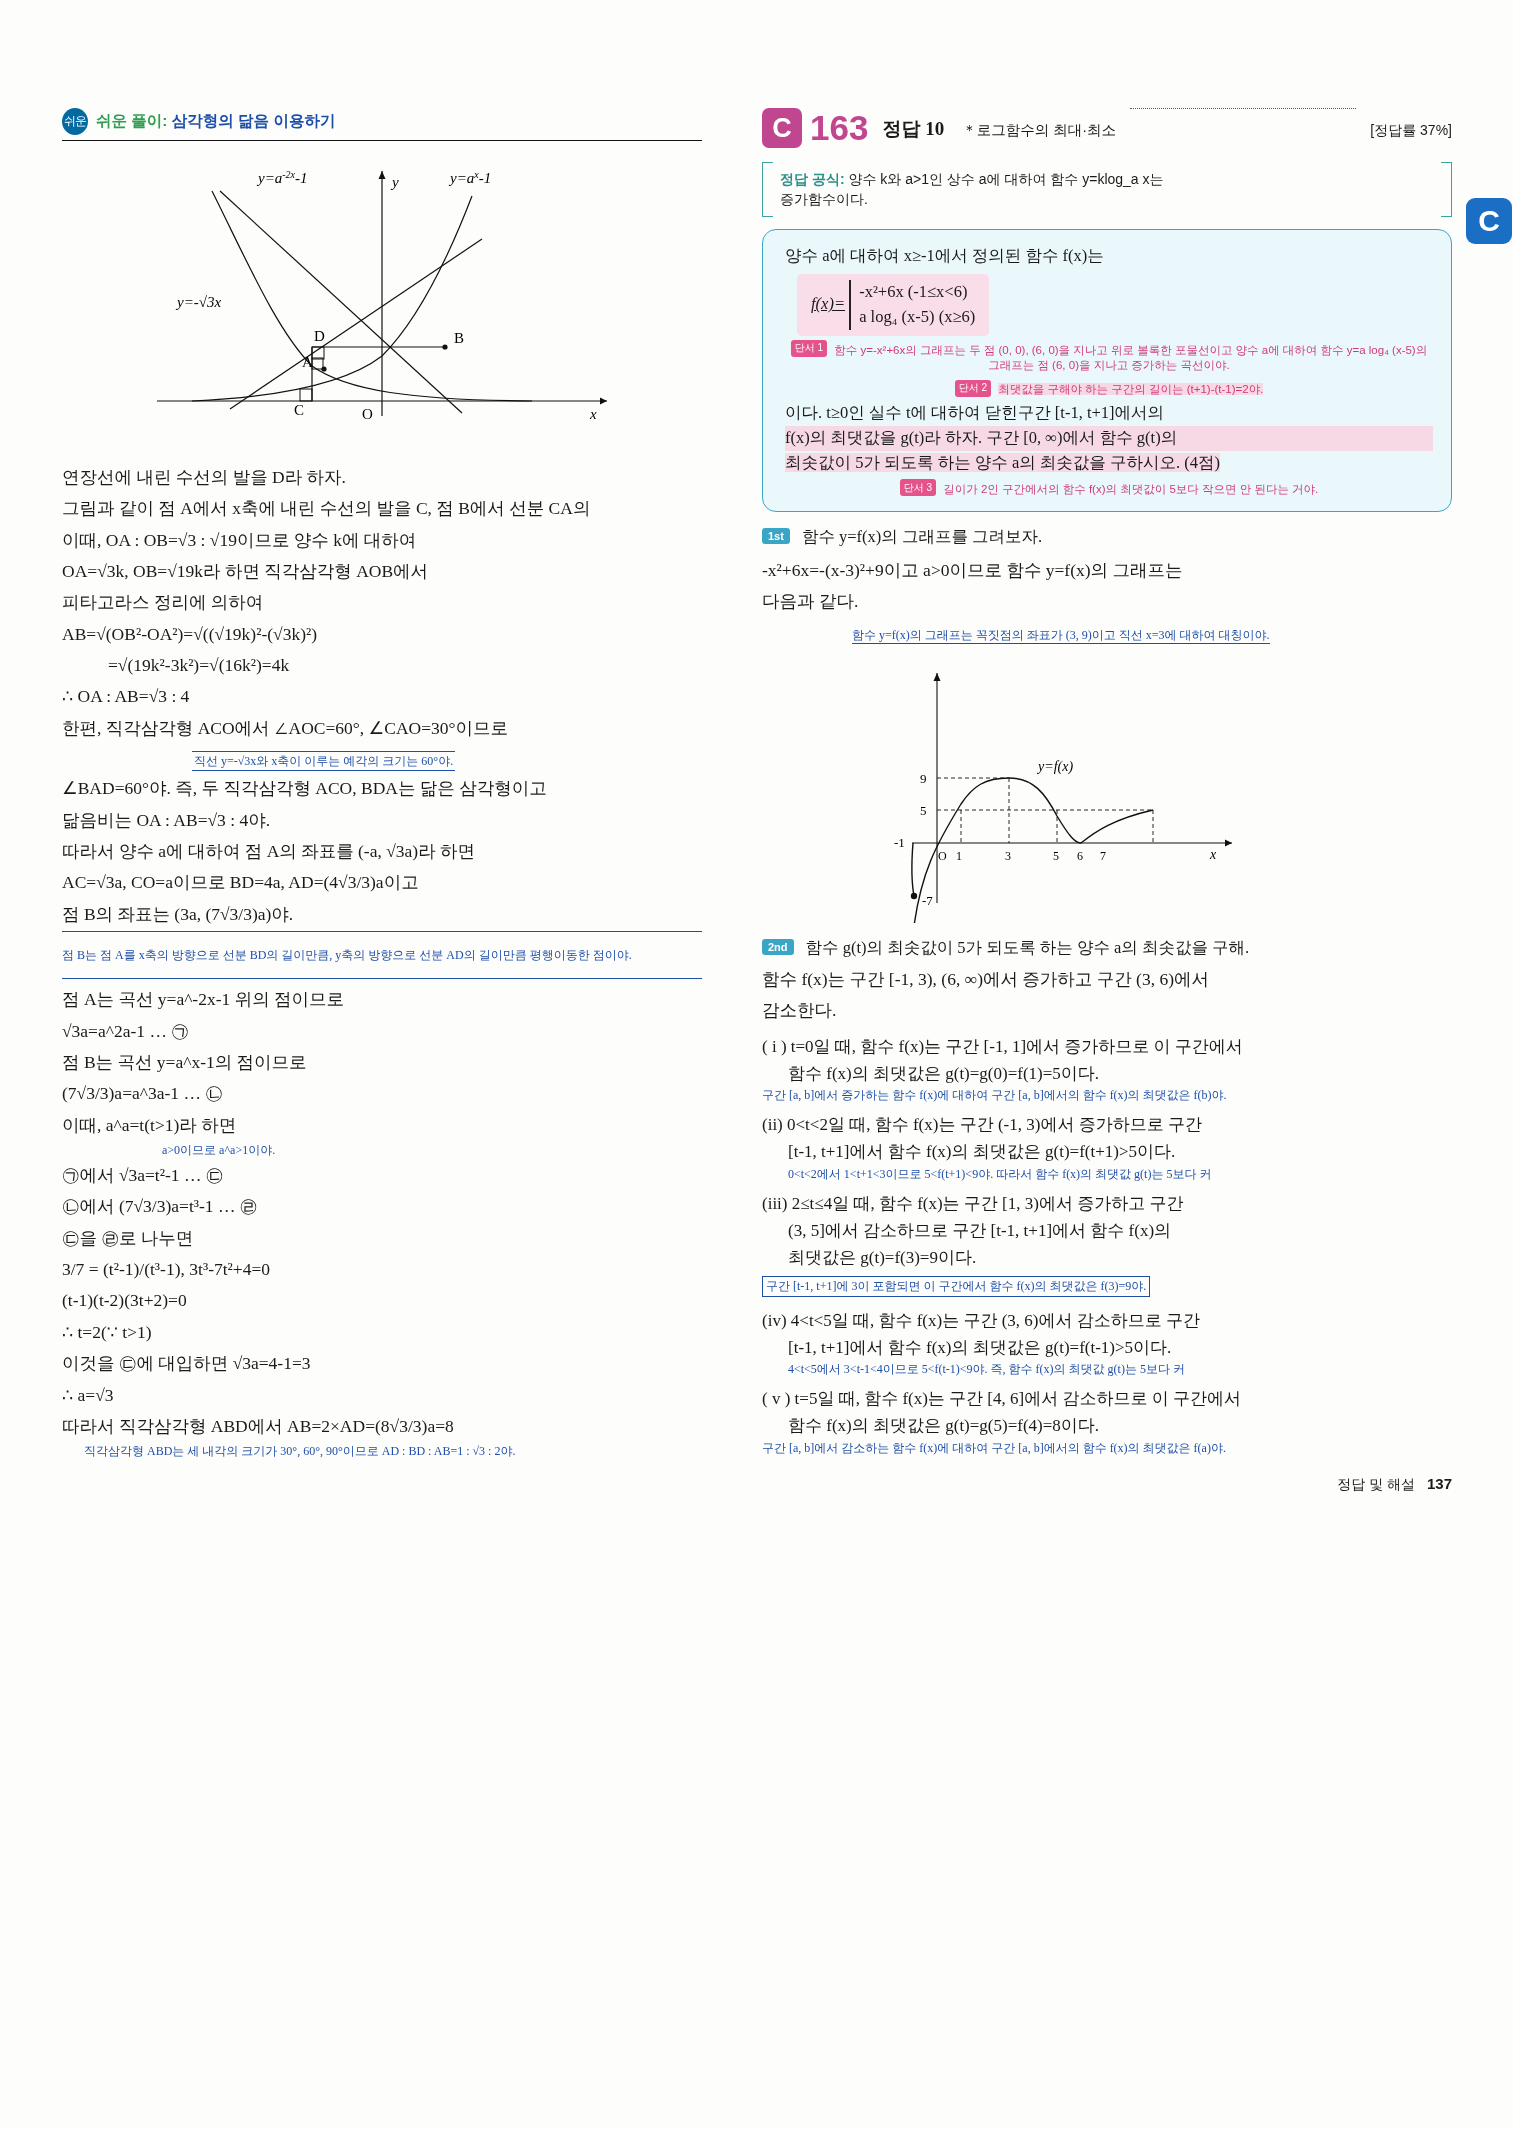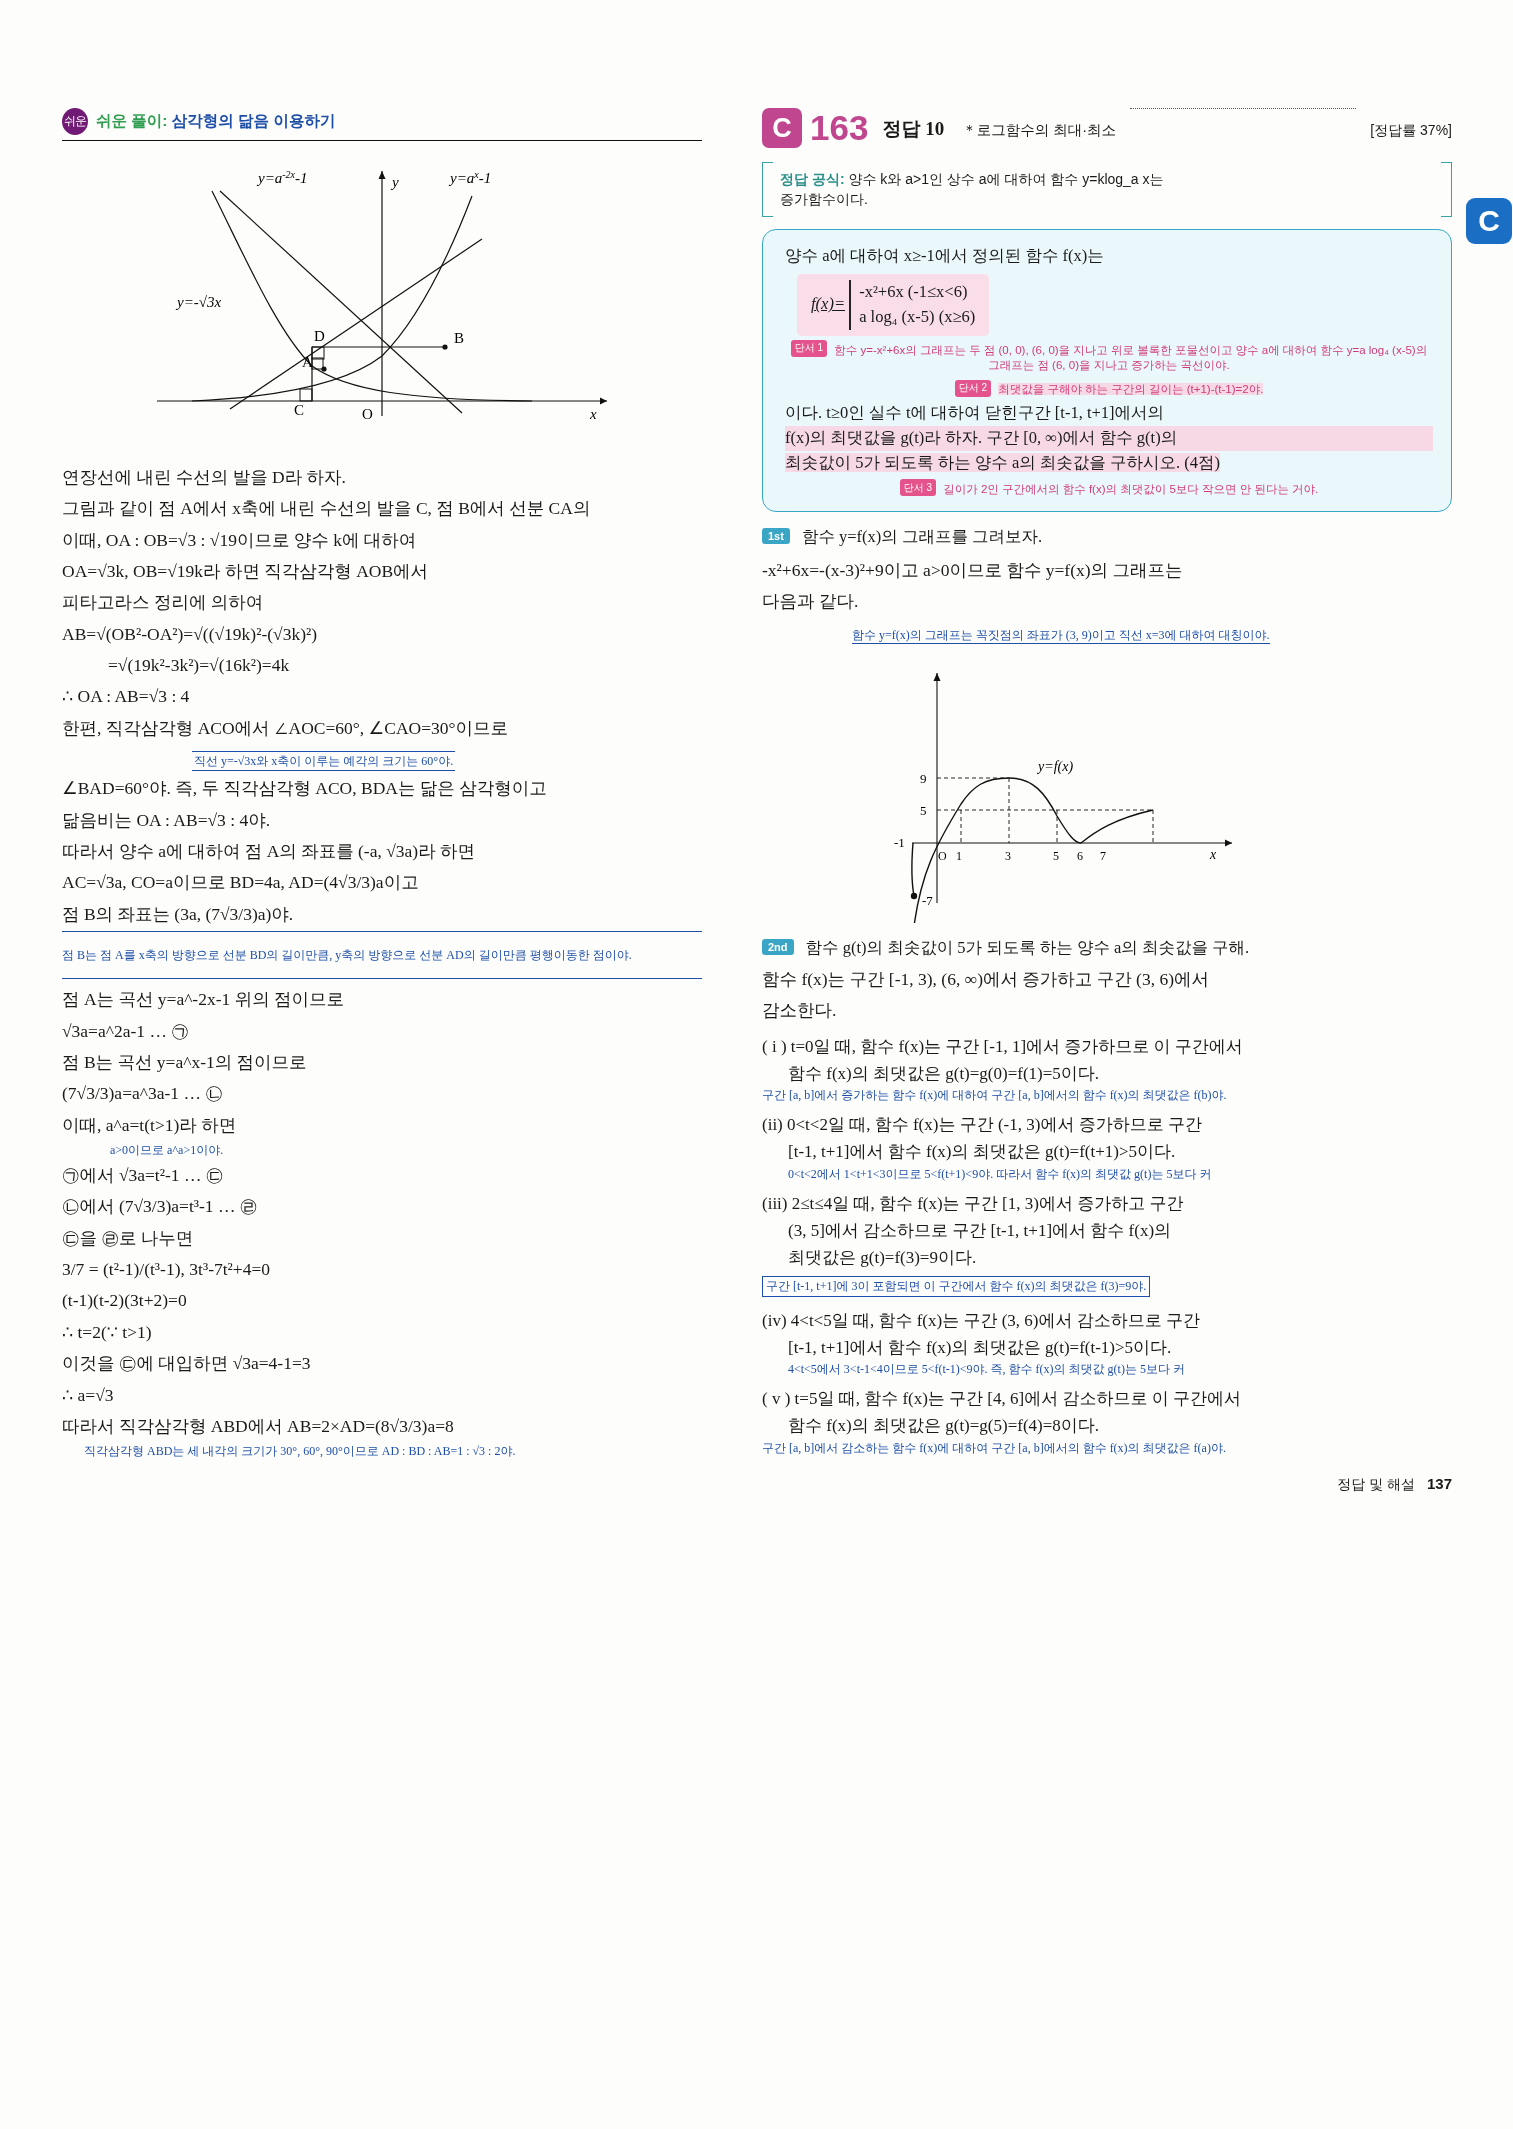--- a/index.html
+++ b/index.html
@@ -19,21 +19,21 @@
     position:absolute;left:62px;top:108px;width:1390px;height:1920px;
   }
   
   .col-left{position:absolute;left:0;top:0;width:640px;}
   .col-right{position:absolute;left:700px;top:0;width:690px;}
 
   
   .easy-head{display:flex;align-items:center;gap:8px;margin-bottom:4px;}
   .easy-badge{
     width:26px;height:27px;border-radius:50%;
-    background:#701a75;color:#fff;font-size:12px;
+    background:#0369a1;color:#fff;font-size:12px;
     display:flex;align-items:center;justify-content:center;
     font-family:Liberation Sans, sans-serif;letter-spacing:-1px;
   }
   .easy-title{font-size:15.5px;font-family:"Liberation Sans",sans-serif;font-weight:bold;}
   .easy-title .g{color:#2f9e50;}
   .easy-title .b{color:#1d4ea8;}
   .hrule{border:0;border-top:1.4px solid #111;margin:5px 0 10px 0;}
 
   
   .body-txt{font-size:17.5px;line-height:1.62;}
@@ -175,21 +175,21 @@
       <p>닮음비는 OA : AB=√3 : 4야.</p>
       <p>따라서 양수 a에 대하여 점 A의 좌표를 (-a, √3a)라 하면</p>
       <p>AC=√3a, CO=a이므로 BD=4a, AD=(4√3/3)a이고</p>
       <p>점 B의 좌표는 (3a, (7√3/3)a)야.</p>
       <p class="small-blue" style="border-top:1px solid #1d4ea8;border-bottom:1px solid #1d4ea8;padding:15px 0;margin:2px 0 6px 0;">점 B는 점 A를 x축의 방향으로 선분 BD의 길이만큼, y축의 방향으로 선분 AD의 길이만큼 평행이동한 점이야.</p>
       <p>점 A는 곡선 y=a^-2x-1 위의 점이므로</p>
       <p>√3a=a^2a-1 … ㉠</p>
       <p>점 B는 곡선 y=a^x-1의 점이므로</p>
       <p>(7√3/3)a=a^3a-1 … ㉡</p>
       <p>이때, a^a=t(t&gt;1)라 하면</p>
-      <p class="small-blue" style="margin-left:48px">a&gt;0이므로 a^a&gt;1이야.</p>
+      <p class="small-blue" style="margin-left:100px">a&gt;0이므로 a^a&gt;1이야.</p>
       <p>㉠에서 √3a=t²-1 … ㉢</p>
       <p>㉡에서 (7√3/3)a=t³-1 … ㉣</p>
       <p>㉢을 ㉣로 나누면</p>
       <p>3/7 = (t²-1)/(t³-1), 3t³-7t²+4=0</p>
       <p>(t-1)(t-2)(3t+2)=0</p>
       <p>∴ t=2(∵ t&gt;1)</p>
       <p>이것을 ㉢에 대입하면 √3a=4-1=3</p>
       <p>∴ a=√3</p>
       <p>따라서 직각삼각형 ABD에서 AB=2×AD=(8√3/3)a=8</p>
       <p class="small-blue" style="margin-left:22px">직각삼각형 ABD는 세 내각의 크기가 30°, 60°, 90°이므로 AD : BD : AB=1 : √3 : 2야.</p>

